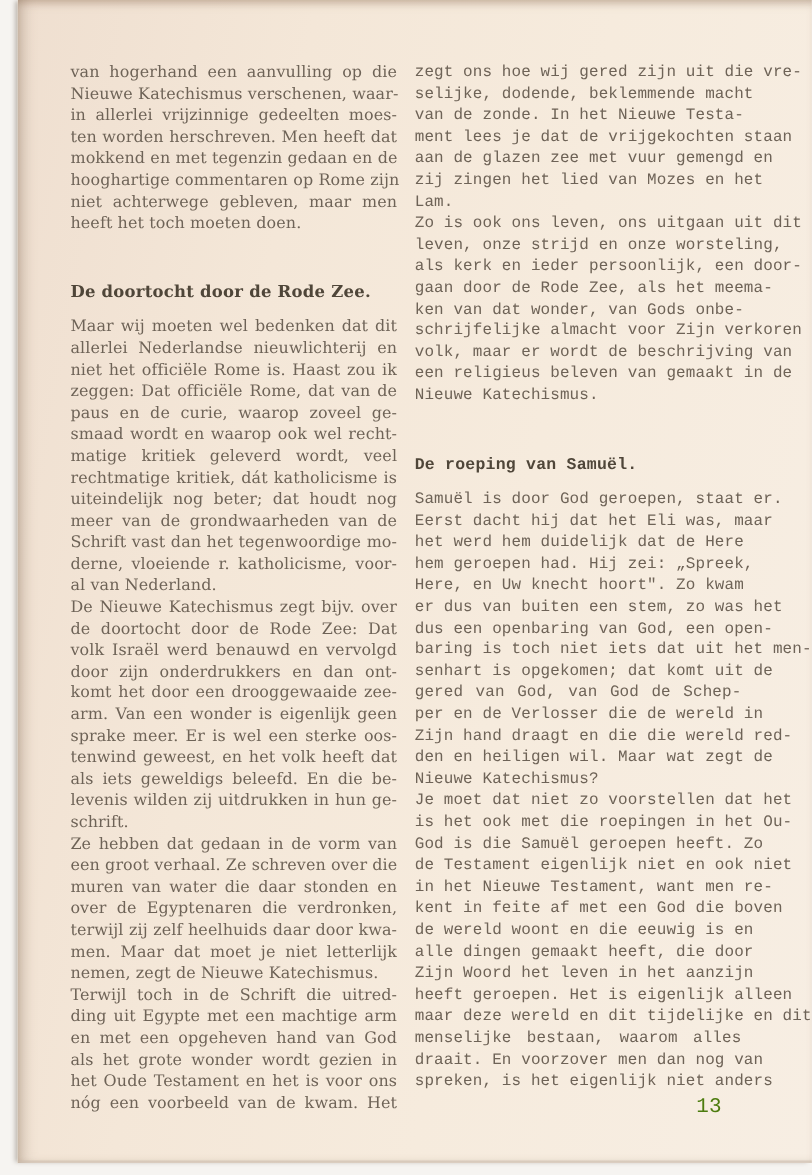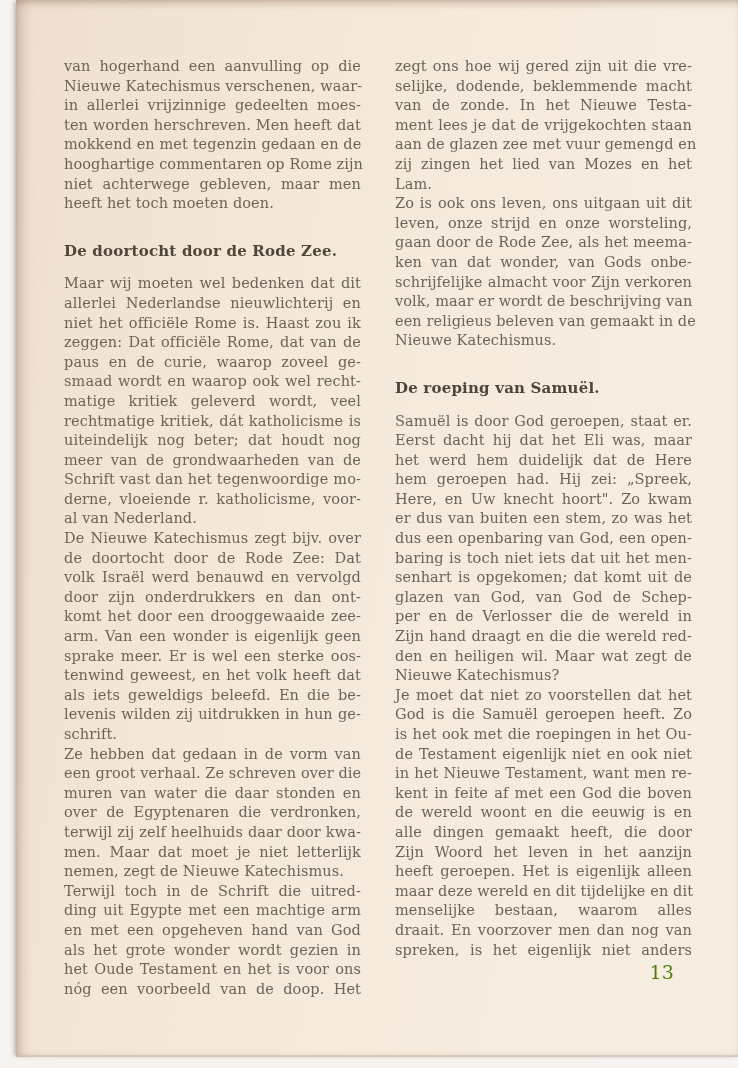--- a/index.html
+++ b/index.html
@@ -42,35 +42,35 @@
   .text-column {
     position: absolute;
     top: 57px;
     width: 297px;
     font-size: 14.5px;
     line-height: 19.6px;
     letter-spacing: 0.1px;
     color: #6e6357;
   }
   .col-left  { left: 64px; }
-  .col-right { left: 395px; }
+  .col-right { left: 377px; font-family: Liberation Mono, monospace; }
   .line {
     text-align: justify;
     text-align-last: justify;
     white-space: nowrap;
   }
   .line-end {
     text-align: justify;
     text-align-last: left;
   }
   .heading {
     font-weight: bold;
     font-size: 15px;
     color: #4f4639;
-    margin: 28px 0 13px 0;
+    margin: 42px 0 13px 0;
     letter-spacing: 0.2px;
   }
   .page-number {
     text-align: right;
     padding-right: 18px;
     margin-top: 3px;
     color: #4d7c0f;
     font-size: 19px;
   }
 </style>
@@ -120,57 +120,58 @@
       <div class="line">muren van water die daar stonden en</div>
       <div class="line">over de Egyptenaren die verdronken,</div>
       <div class="line">terwijl zij zelf heelhuids daar door kwa-</div>
       <div class="line">men. Maar dat moet je niet letterlijk</div>
       <div class="line line-end">nemen, zegt de Nieuwe Katechismus.</div>
       <div class="line">Terwijl toch in de Schrift die uitred-</div>
       <div class="line">ding uit Egypte met een machtige arm</div>
       <div class="line">en met een opgeheven hand van God</div>
       <div class="line">als het grote wonder wordt gezien in</div>
       <div class="line">het Oude Testament en het is voor ons</div>
-      <div class="line">nóg een voorbeeld van de doop. Het</div>
+      <div class="line">nóg een voorbeeld van de kwam. Het</div>
     </div>
 
   <div class="text-column col-right">
   <div class="line">zegt ons hoe wij gered zijn uit die vre-</div>
       <div class="line">selijke, dodende, beklemmende macht</div>
       <div class="line">van de zonde. In het Nieuwe Testa-</div>
       <div class="line">ment lees je dat de vrijgekochten staan</div>
       <div class="line">aan de glazen zee met vuur gemengd en</div>
       <div class="line">zij zingen het lied van Mozes en het</div>
       <div class="line line-end">Lam.</div>
       <div class="line">Zo is ook ons leven, ons uitgaan uit dit</div>
       <div class="line">leven, onze strijd en onze worsteling,</div>
+      <div class="line">als kerk en ieder persoonlijk, een door-</div>
       <div class="line">gaan door de Rode Zee, als het meema-</div>
       <div class="line">ken van dat wonder, van Gods onbe-</div>
       <div class="line">schrijfelijke almacht voor Zijn verkoren</div>
       <div class="line">volk, maar er wordt de beschrijving van</div>
       <div class="line">een religieus beleven van gemaakt in de</div>
       <div class="line line-end">Nieuwe Katechismus.</div>
       <div class="heading">De roeping van Samuël.</div>
       <div class="line">Samuël is door God geroepen, staat er.</div>
       <div class="line">Eerst dacht hij dat het Eli was, maar</div>
       <div class="line">het werd hem duidelijk dat de Here</div>
       <div class="line">hem geroepen had. Hij zei: „Spreek,</div>
       <div class="line">Here, en Uw knecht hoort". Zo kwam</div>
       <div class="line">er dus van buiten een stem, zo was het</div>
       <div class="line">dus een openbaring van God, een open-</div>
       <div class="line">baring is toch niet iets dat uit het men-</div>
       <div class="line">senhart is opgekomen; dat komt uit de</div>
-      <div class="line">glazen van God, van God de Schep-</div>
+      <div class="line">gered van God, van God de Schep-</div>
       <div class="line">per en de Verlosser die de wereld in</div>
       <div class="line">Zijn hand draagt en die die wereld red-</div>
       <div class="line">den en heiligen wil. Maar wat zegt de</div>
       <div class="line line-end">Nieuwe Katechismus?</div>
       <div class="line">Je moet dat niet zo voorstellen dat het</div>
+      <div class="line">is het ook met die roepingen in het Ou-</div>
       <div class="line">God is die Samuël geroepen heeft. Zo</div>
-      <div class="line">is het ook met die roepingen in het Ou-</div>
       <div class="line">de Testament eigenlijk niet en ook niet</div>
       <div class="line">in het Nieuwe Testament, want men re-</div>
       <div class="line">kent in feite af met een God die boven</div>
       <div class="line">de wereld woont en die eeuwig is en</div>
       <div class="line">alle dingen gemaakt heeft, die door</div>
       <div class="line">Zijn Woord het leven in het aanzijn</div>
       <div class="line">heeft geroepen. Het is eigenlijk alleen</div>
       <div class="line">maar deze wereld en dit tijdelijke en dit</div>
       <div class="line">menselijke bestaan, waarom alles</div>
       <div class="line">draait. En voorzover men dan nog van</div>

